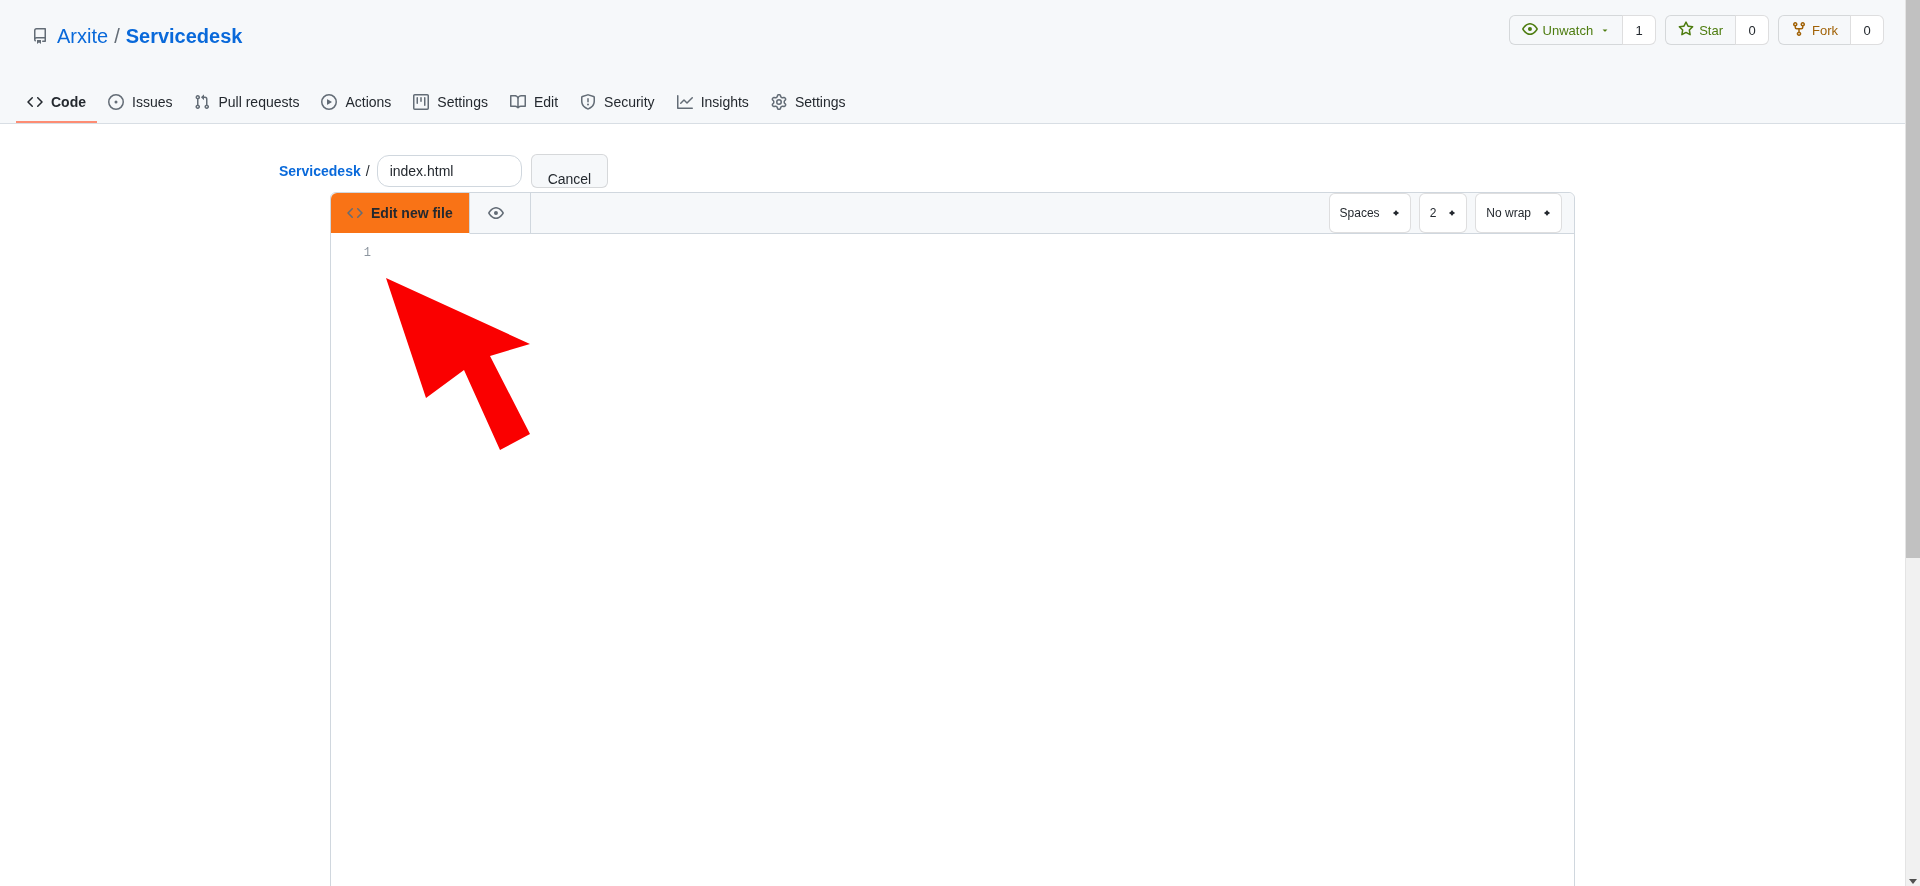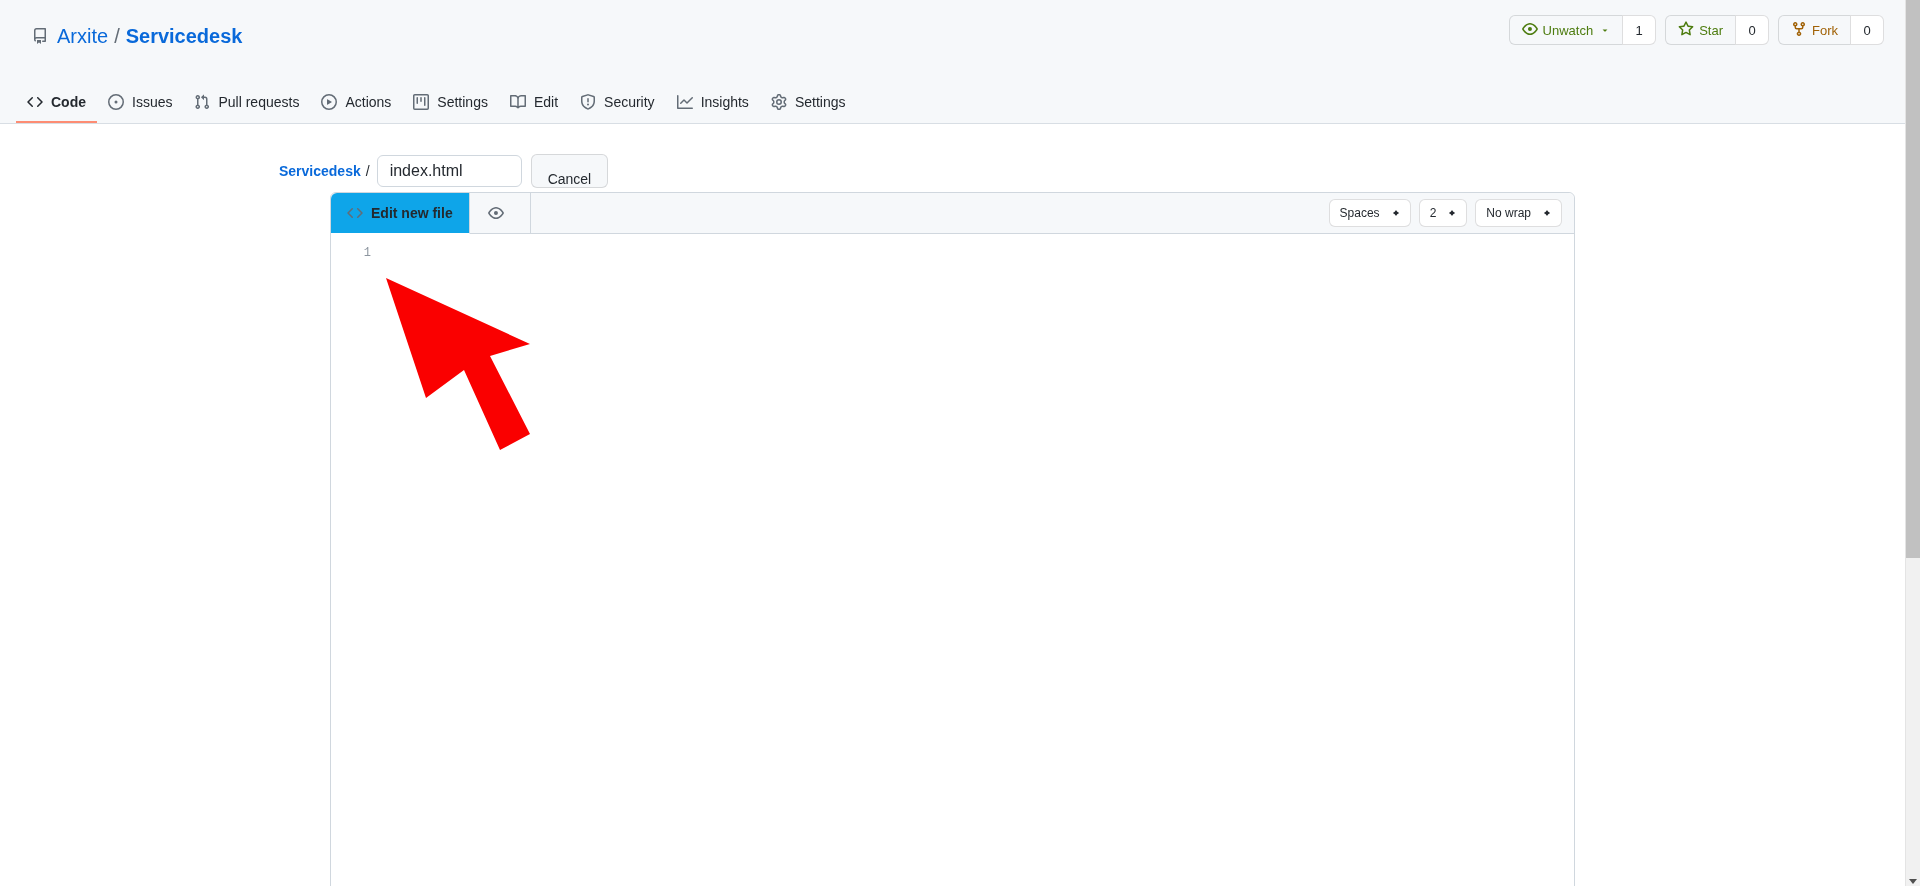--- a/index.html
+++ b/index.html
@@ -87,22 +87,22 @@
     padding: 26px 0 0 279px;
     height: 68px;
   }
   .path-repo {
     color: #0969da; font-size: 14px; font-weight: 600;
     text-decoration: none; cursor: pointer;
   }
   .path-slash { color: #24292f; font-size: 14px; margin: 0 7px 0 5px; }
   .filename-input {
     width: 145px; height: 32px;
-    border: 1px solid #d0d7de; border-radius: 6px;
-    padding: 0 12px; font-size: 16px;
+    border: 1px solid #d0d7de; border-radius: 12px;
+    padding: 0 12px; font-size: 14px;
     font-family: "Liberation Sans", sans-serif;
     color: #24292f; background: #ffffff;
     outline: none;
   }
   .cancel-btn {
     margin-left: 9px;
     height: 32px; padding: 16px 16px;
     background: #f6f8fa;
     border: 1px solid rgba(31,35,40,0.15);
     border-radius: 6px;
@@ -128,41 +128,41 @@
     height: 41px;
     position: relative;
   }
   .etab {
     display: flex; align-items: center; gap: 8px;
     padding: 0 16px;
     font-size: 14px; color: #24292f;
     cursor: pointer;
   }
   .etab.active {
-    background: #0ea5e9;
+    background: #f97316;
     font-weight: 600;
     border-right: 1px solid #d0d7de;
     border-radius: 6px 0 0 0;
     margin-bottom: -1px;
     border-bottom: 1px solid #ffffff;
   }
   .etab .etab-ico { color: #636c76; display: flex; align-items: center; }
   .etab.preview { border-right: 1px solid #d0d7de; padding: 0 18px; }
 
   .editor-opts {
     margin-left: auto; display: flex; align-items: center;
     gap: 8px; padding-right: 12px;
   }
   .select-btn {
     display: flex; align-items: center; justify-content: space-between;
     gap: 10px;
     background: #ffffff;
     border: 1px solid rgba(31,35,40,0.15);
     border-radius: 6px;
-    height: 28px; padding: 0 8px 0 10px;
+    height: 40px; padding: 0 8px 0 10px;
     font-size: 12px; color: #24292f;
     cursor: pointer; white-space: nowrap;
   }
   .select-btn.narrow { min-width: 0; }
   .updown { display: flex; flex-direction: column; line-height: 0; color: #24292f; }
 
   .editor-body {
     display: flex;
     min-height: 700px;
     background: #ffffff;

